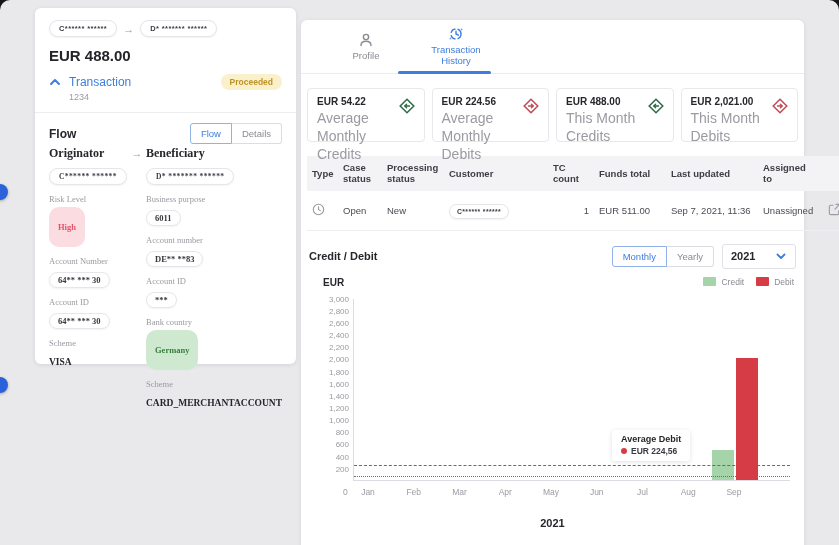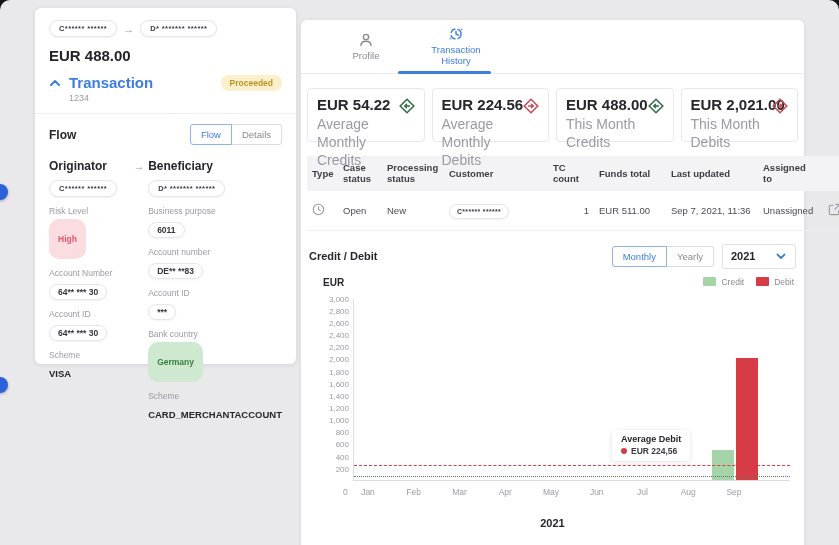--- a/index.html
+++ b/index.html
@@ -13,32 +13,32 @@
   .card { background:#fff; border-radius:6px; box-shadow:0 1px 4px rgba(40,40,60,.10); }
 
   
   .left-card { position:absolute; left:35px; top:8px; width:261px; height:356px; padding:12px 14px; }
   .pill-row { display:flex; align-items:center; gap:6px; }
   .mask-pill { font-size:7.5px; font-weight:700; letter-spacing:.4px; color:#3a3a42; border:1px solid #e4e4e9; border-radius:10px; padding:3px 9px; background:#fff; box-shadow:0 1px 2px rgba(0,0,0,.05); white-space:nowrap; }
   .pill-arrow { color:#9a9aa2; font-size:11px; }
   .amount-big { margin-top:10px; font-size:15px; font-weight:700; color:#232329; }
   .tx-row { display:flex; align-items:center; margin-top:10px; }
   .chev-up { width:12px; height:12px; margin-right:8px; }
-  .tx-label { color:#3d7ede; font-size:15px; font-weight:700; cursor:pointer; }
+  .tx-label { color:#3d7ede; font-size:12px; font-weight:400; cursor:pointer; }
   .tx-badge { margin-left:auto; background:#faf0cb; color:#bd9327; font-size:8.5px; font-weight:700; padding:3px 9px; border-radius:10px; }
   .tx-id { margin:2px 0 0 20px; color:#9a9aa2; font-size:9px; }
   .l-div { height:1px; background:#ededf1; margin:10px -14px; }
   .flow-header { display:flex; align-items:center; justify-content:space-between; margin-top:2px; }
   .sec-title { font-size:12px; font-weight:700; color:#26262c; }
   .seg { display:flex; }
   .seg button { font-family:inherit; font-size:9.5px; padding:4px 10px; background:#fff; border:1px solid #dcdce2; color:#8a8a92; cursor:pointer; }
   .seg button:first-child { border-radius:3px 0 0 3px; }
   .seg button:last-child { border-radius:0 3px 3px 0; border-left:none; }
   .seg button.active { color:#3d7ede; border:1px solid #8fb3e8; }
-  .parties { display:grid; grid-template-columns:1fr 18px 1.1fr; margin-top:14px; }
+  .parties { display:grid; grid-template-columns:1fr 18px 1.1fr; margin-top:2px;font-family:Liberation Serif, serif; }
   .party-title { font-size:12px; font-weight:700; color:#26262c; }
   .party-arrow { color:#9a9aa2; font-size:11px; text-align:center; padding-top:1px; }
   .party-pill { margin-top:7px; display:inline-block; }
   .fgroup { margin-top:9px; }
   .flabel { font-size:8.5px; color:#9a9aa2; }
   .fval { margin-top:3px; }
   .val-pill { display:inline-block; font-size:8.5px; font-weight:700; color:#36363c; border:1px solid #e6e6ea; border-radius:9px; padding:2px 8px; box-shadow:0 1px 2px rgba(0,0,0,.05); }
   .badge { display:inline-block; font-size:8.5px; font-weight:700; padding:15px 9px; border-radius:10px; }
   .badge.red { background:#fbdce0; color:#e2556a; }
   .badge.green { background:#cfe9d0; color:#35813c; }
@@ -47,21 +47,21 @@
   
   .right-card { position:absolute; left:301px; top:20px; width:503px; height:536px; border-radius:6px 6px 0 0; }
   .tabs { position:relative; display:flex; height:54px; border-bottom:1px solid #ececf0; padding-left:20px; }
   .tab { width:90px; display:flex; flex-direction:column; align-items:center; justify-content:center; gap:3px; cursor:pointer; }
   .tab .tlabel { font-size:9.5px; color:#8a8a92; text-align:center; line-height:1.15; width:64px; }
   .tab.active .tlabel { color:#3d7ede; }
   .tab-underline { position:absolute; bottom:-1px; left:97px; width:93px; height:3px; background:#3d7ede; border-radius:2px; }
 
   .stat-cards { display:flex; gap:7px; padding:14px 6px 0 6px; }
   .stat-card { position:relative; flex:1; height:54px; border:1px solid #e8e8ec; border-radius:4px; padding:7px 9px; background:#fff; }
-  .sc-amount { font-size:15px; font-weight:700; color:#26262c; }
+  .sc-amount { font-size:10px; font-weight:700; color:#26262c; }
   .sc-label { margin-top:2px; font-size:14px; color:#9a9aa2; line-height:1.3; width:72px; }
   .sc-icon { position:absolute; top:9px; right:9px; }
 
   .tx-table { width:calc(100% - 12px); margin:14px 6px 0 6px; border-collapse:collapse; table-layout:fixed; }
   .tx-table th { background:#f3f3f6; font-size:9.5px; font-weight:700; color:#3d3d44; text-align:left; padding:6px 5px; vertical-align:middle; line-height:1.2; }
   .tx-table td { font-size:9.5px; color:#4a4a52; padding:11px 5px; border-bottom:1px solid #efeff3; vertical-align:middle; }
   .col-type{width:31px}.col-case{width:44px}.col-proc{width:62px}.col-cust{width:104px}.col-tc{width:46px}.col-funds{width:72px}.col-upd{width:92px}.col-asg{width:64px}.col-act{width:28px}
   .td-right { text-align:right; }
   .unassigned { color:#b9b9c0; }
   .cust-pill { font-size:6.8px; padding:3px 7px; }

